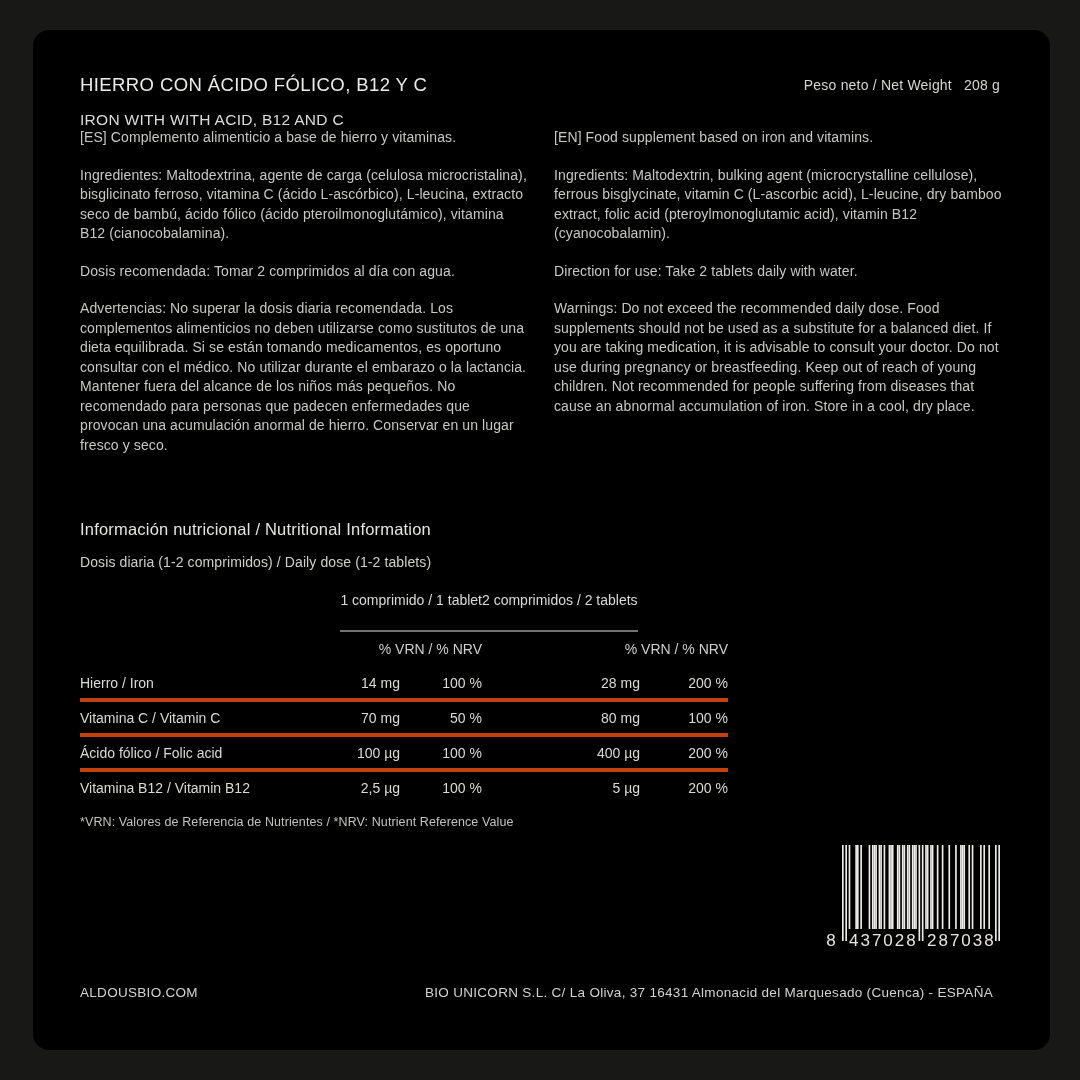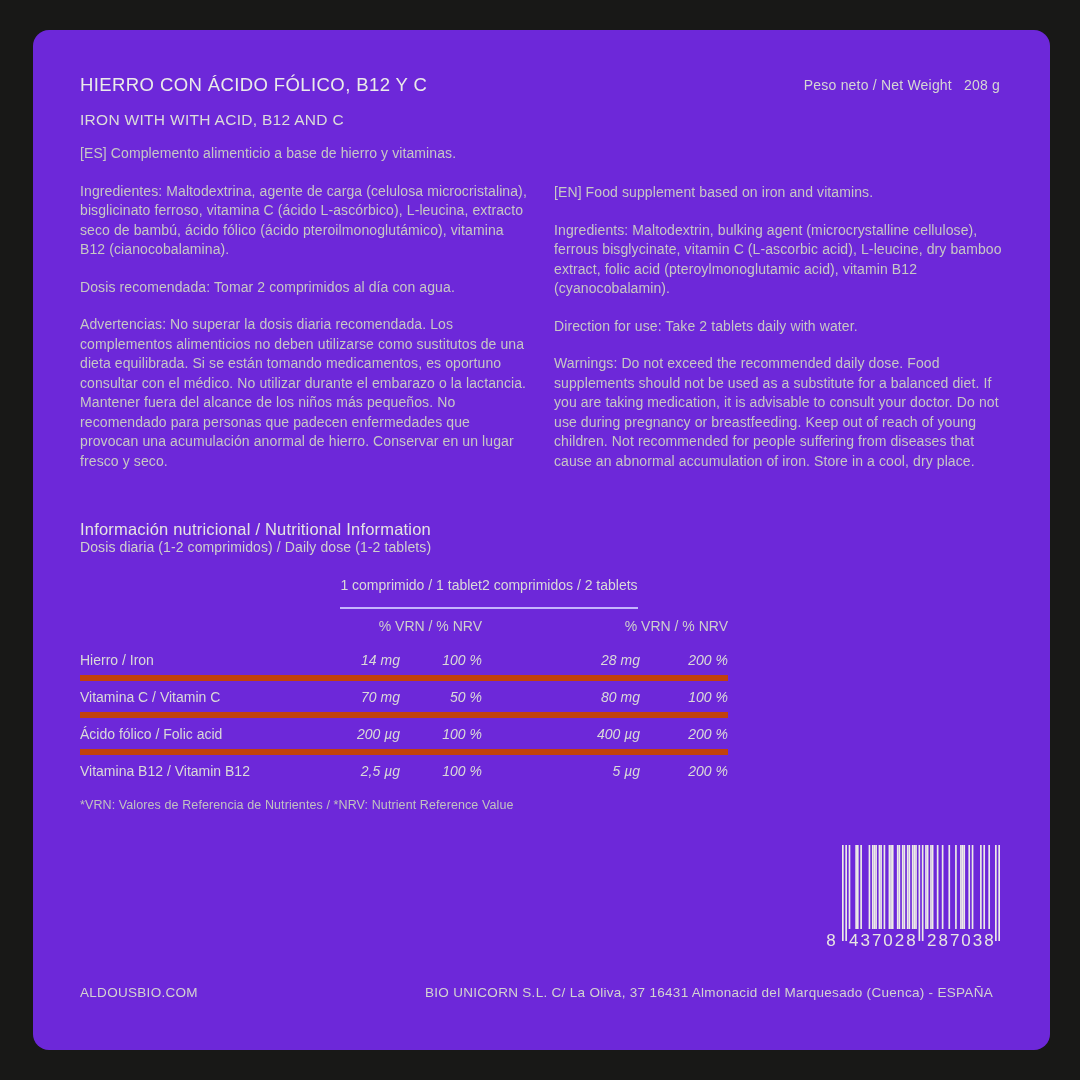--- a/index.html
+++ b/index.html
@@ -1,51 +1,51 @@
 <!DOCTYPE html>
 <html><head>
 <meta charset="utf-8">
 <style>
   * { margin:0; padding:0; box-sizing:border-box; }
   html,body { width:1080px; height:1080px; background:#181817; overflow:hidden;
               font-family:"Liberation Sans","DejaVu Sans",sans-serif; }
   .panel { position:absolute; left:33px; top:30px; width:1017px; height:1020px;
-           background:#6d28d9; border-radius:16px; color:#c7c7c5; }
+           background:#000000; border-radius:16px; color:#c7c7c5; }
 
   
   .header-row { position:absolute; left:47px; right:50px; top:44px;
                 display:flex; justify-content:space-between; align-items:flex-start; }
   .title { font-size:18.5px; letter-spacing:.4px; color:#ebebe9; font-weight:400; }
   .netweight { font-size:14px; color:#d6d6d4; padding-top:3px; letter-spacing:.2px;padding-left:44px; }
   .netweight .val { margin-left:12px; }
   .subtitle { position:absolute; left:47px; top:81px; font-size:15.5px;
               letter-spacing:.3px; color:#dcdcda; font-weight:400; }
 
   
-  .cols { position:absolute; left:47px; right:47px; top:114px; display:flex; gap:25px;align-items:flex-end; }
+  .cols { position:absolute; left:47px; right:47px; top:98px; display:flex; gap:25px; }
   .col { flex:1; font-size:14px; line-height:19.5px; letter-spacing:.1px; color:#c7c7c5; }
   .col p { margin:0 0 18px 0; }
 
   
   .nutrition { position:absolute; left:47px; right:50px; top:490px; }
   .nut-heading { font-size:16.5px; color:#e4e4e2; letter-spacing:.2px; font-weight:400; }
-  .nut-sub { font-size:14px; color:#cfcfcd; margin-top:0; letter-spacing:.1px; }
+  .nut-sub { font-size:14px; color:#cfcfcd; margin-top:15px; letter-spacing:.1px; }
   .ntable { width:648px; margin-top:22px; font-size:14px; color:#dadad8; }
   .trow, .thead1, .thead2 { display:grid; grid-template-columns:1fr 100px 82px 158px 88px; }
   .thead1 .span1 { grid-column:2/4; text-align:right; }
   .thead1 .span2 { grid-column:4/6; text-align:left; }
-  .thead1 .hline { display:inline-block; border-bottom:2px solid #c4b5fd; padding-bottom:14px; }
+  .thead1 .hline { display:inline-block; border-bottom:2px solid #737373; padding-bottom:22px; }
   .thead2 .span1 { grid-column:2/4; text-align:right; }
   .thead2 .span2 { grid-column:4/6; text-align:right; }
   .thead2 { padding:9px 0 10px 0; color:#cfcfcd; }
-  .trow { border-bottom:6px solid #c2410c; }
+  .trow { border-bottom:4px solid #c2410c; }
   .trow:last-child { border-bottom:none; }
   .trow > div { padding:8px 0 7px 0; }
   .c-name { text-align:left; }
-  .c-num { text-align:right;font-style:italic; }
+  .c-num { text-align:right; }
   .footnote { margin-top:12px; font-size:12.5px; color:#c2c2c0; letter-spacing:.1px; }
 
   
   .barcode-wrap { position:absolute; top:815px; right:50px; width:172px; height:112px; }
   .barcode-wrap svg { position:absolute; left:14px; top:0; }
   .bc-digits span { position:absolute; top:86px; font-size:17px; color:#e8e6e2;
                     letter-spacing:2px; text-align:center; }
   .bc-d0 { left:-4px; width:16px; }
   .bc-d1 { left:21px; width:68px; }
   .bc-d2 { left:99px; width:68px; }
@@ -107,21 +107,21 @@
       </div>
       <div class="trow">
         <div class="c-name">Vitamina C / Vitamin C</div>
         <div class="c-num">70 mg</div>
         <div class="c-num">50 %</div>
         <div class="c-num">80 mg</div>
         <div class="c-num">100 %</div>
       </div>
       <div class="trow">
         <div class="c-name">Ácido fólico / Folic acid</div>
-        <div class="c-num">200 µg</div>
+        <div class="c-num">100 µg</div>
         <div class="c-num">100 %</div>
         <div class="c-num">400 µg</div>
         <div class="c-num">200 %</div>
       </div>
       <div class="trow">
         <div class="c-name">Vitamina B12 / Vitamin B12</div>
         <div class="c-num">2,5 µg</div>
         <div class="c-num">100 %</div>
         <div class="c-num">5 µg</div>
         <div class="c-num">200 %</div>

